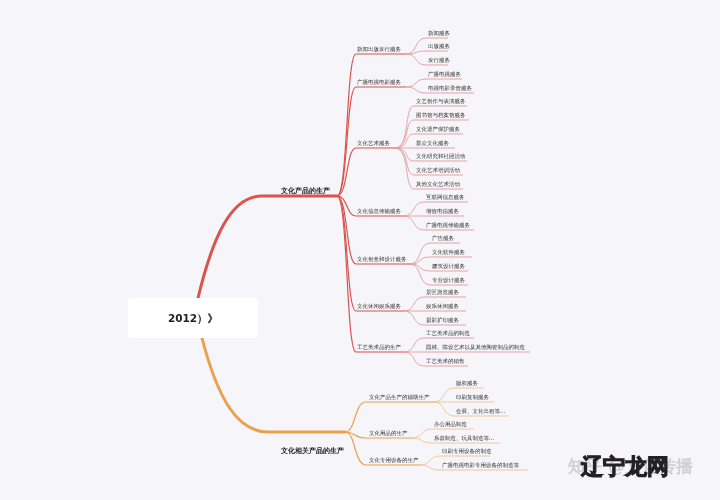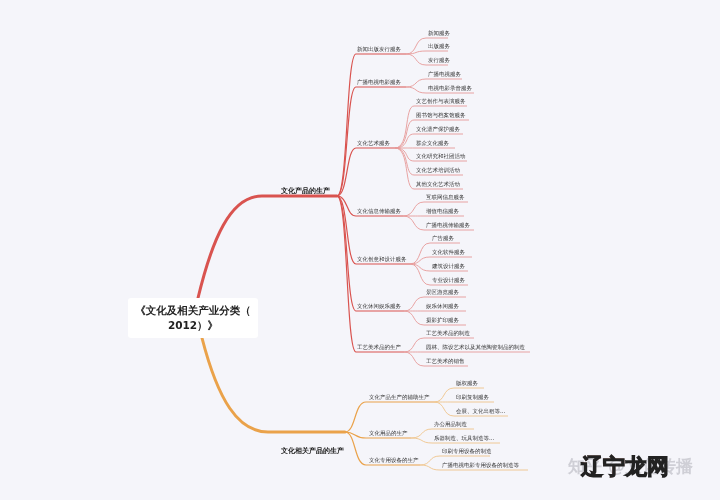--- a/index.html
+++ b/index.html
@@ -97,21 +97,20 @@
       <path d="M434,402 C446,402 442,416 454,416 L508,416"></path>
       <path d="M411,438 C424,438 420,429 432,429 L474,429"></path>
       <path d="M411,438 C424,438 420,443 432,443 L500,443"></path>
       <path d="M420,465 C432,465 428,456 440,456 L490,456"></path>
       <path d="M420,465 C432,465 428,470 440,470 L528,470"></path>
     </g>
   </svg>
 
   <div class="root">
     <div>
-      <div>《文化及相关产业分类（</div>
       <div>2012）》</div>
     </div>
   </div>
 
   <div class="node l1" style="left:281px; top:188px;">文化产品的生产</div>
   <div class="node l1" style="left:281px; top:448px;">文化相关产品的生产</div>
 
   <div class="node l2" style="left:357px; top:47px;">新闻出版发行服务</div>
   <div class="node l2" style="left:357px; top:80px;">广播电视电影服务</div>
   <div class="node l2" style="left:357px; top:141px;">文化艺术服务</div>

